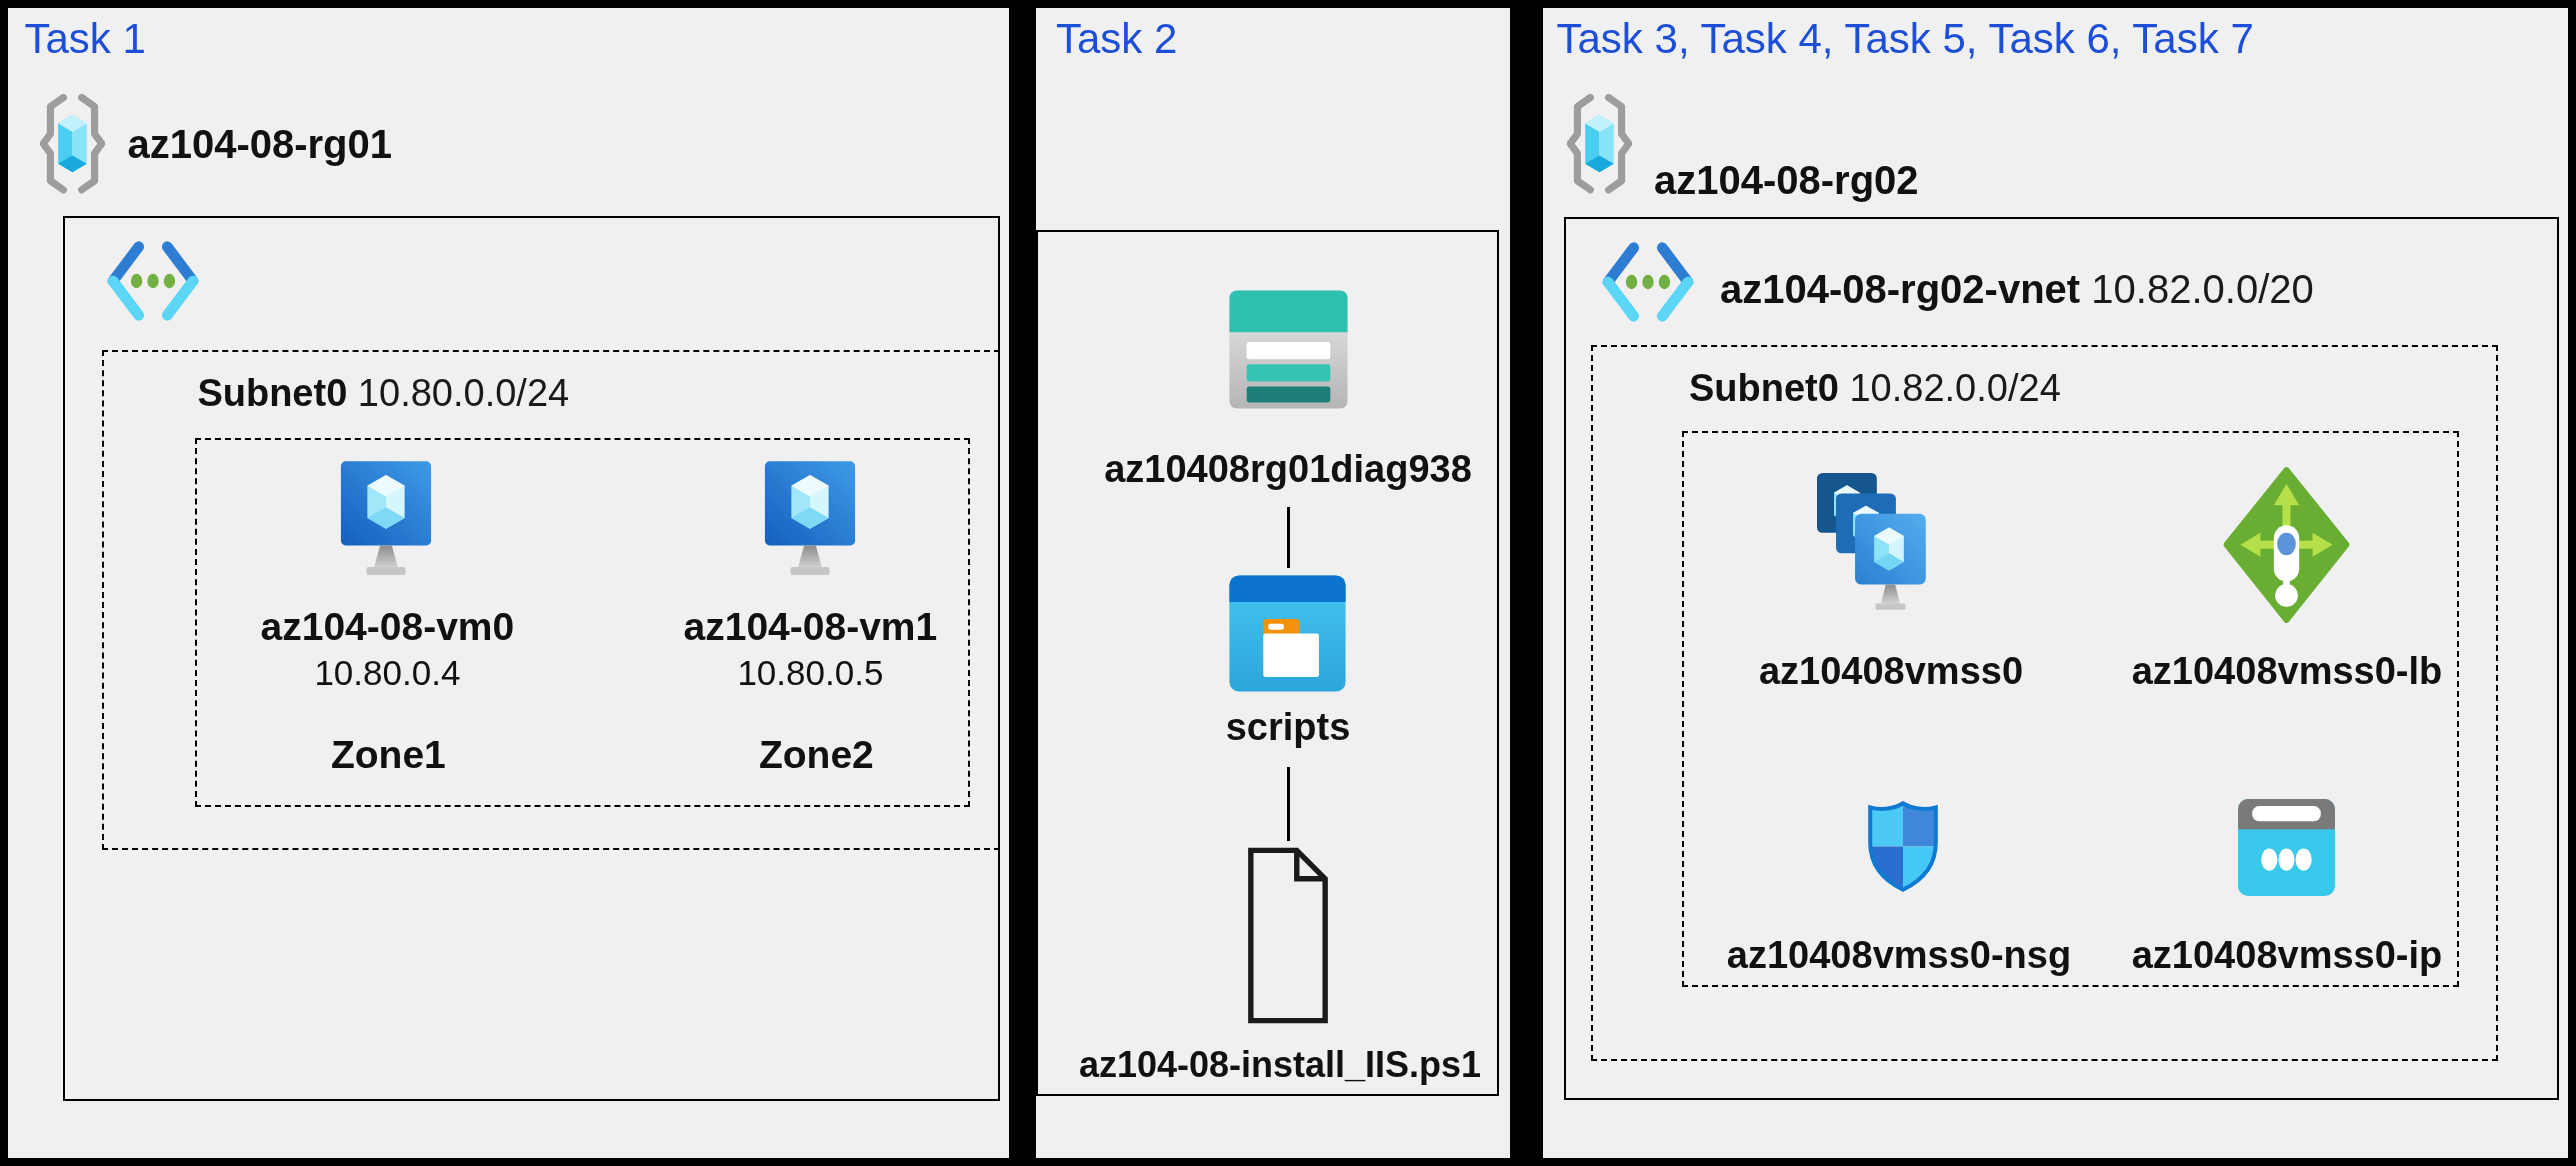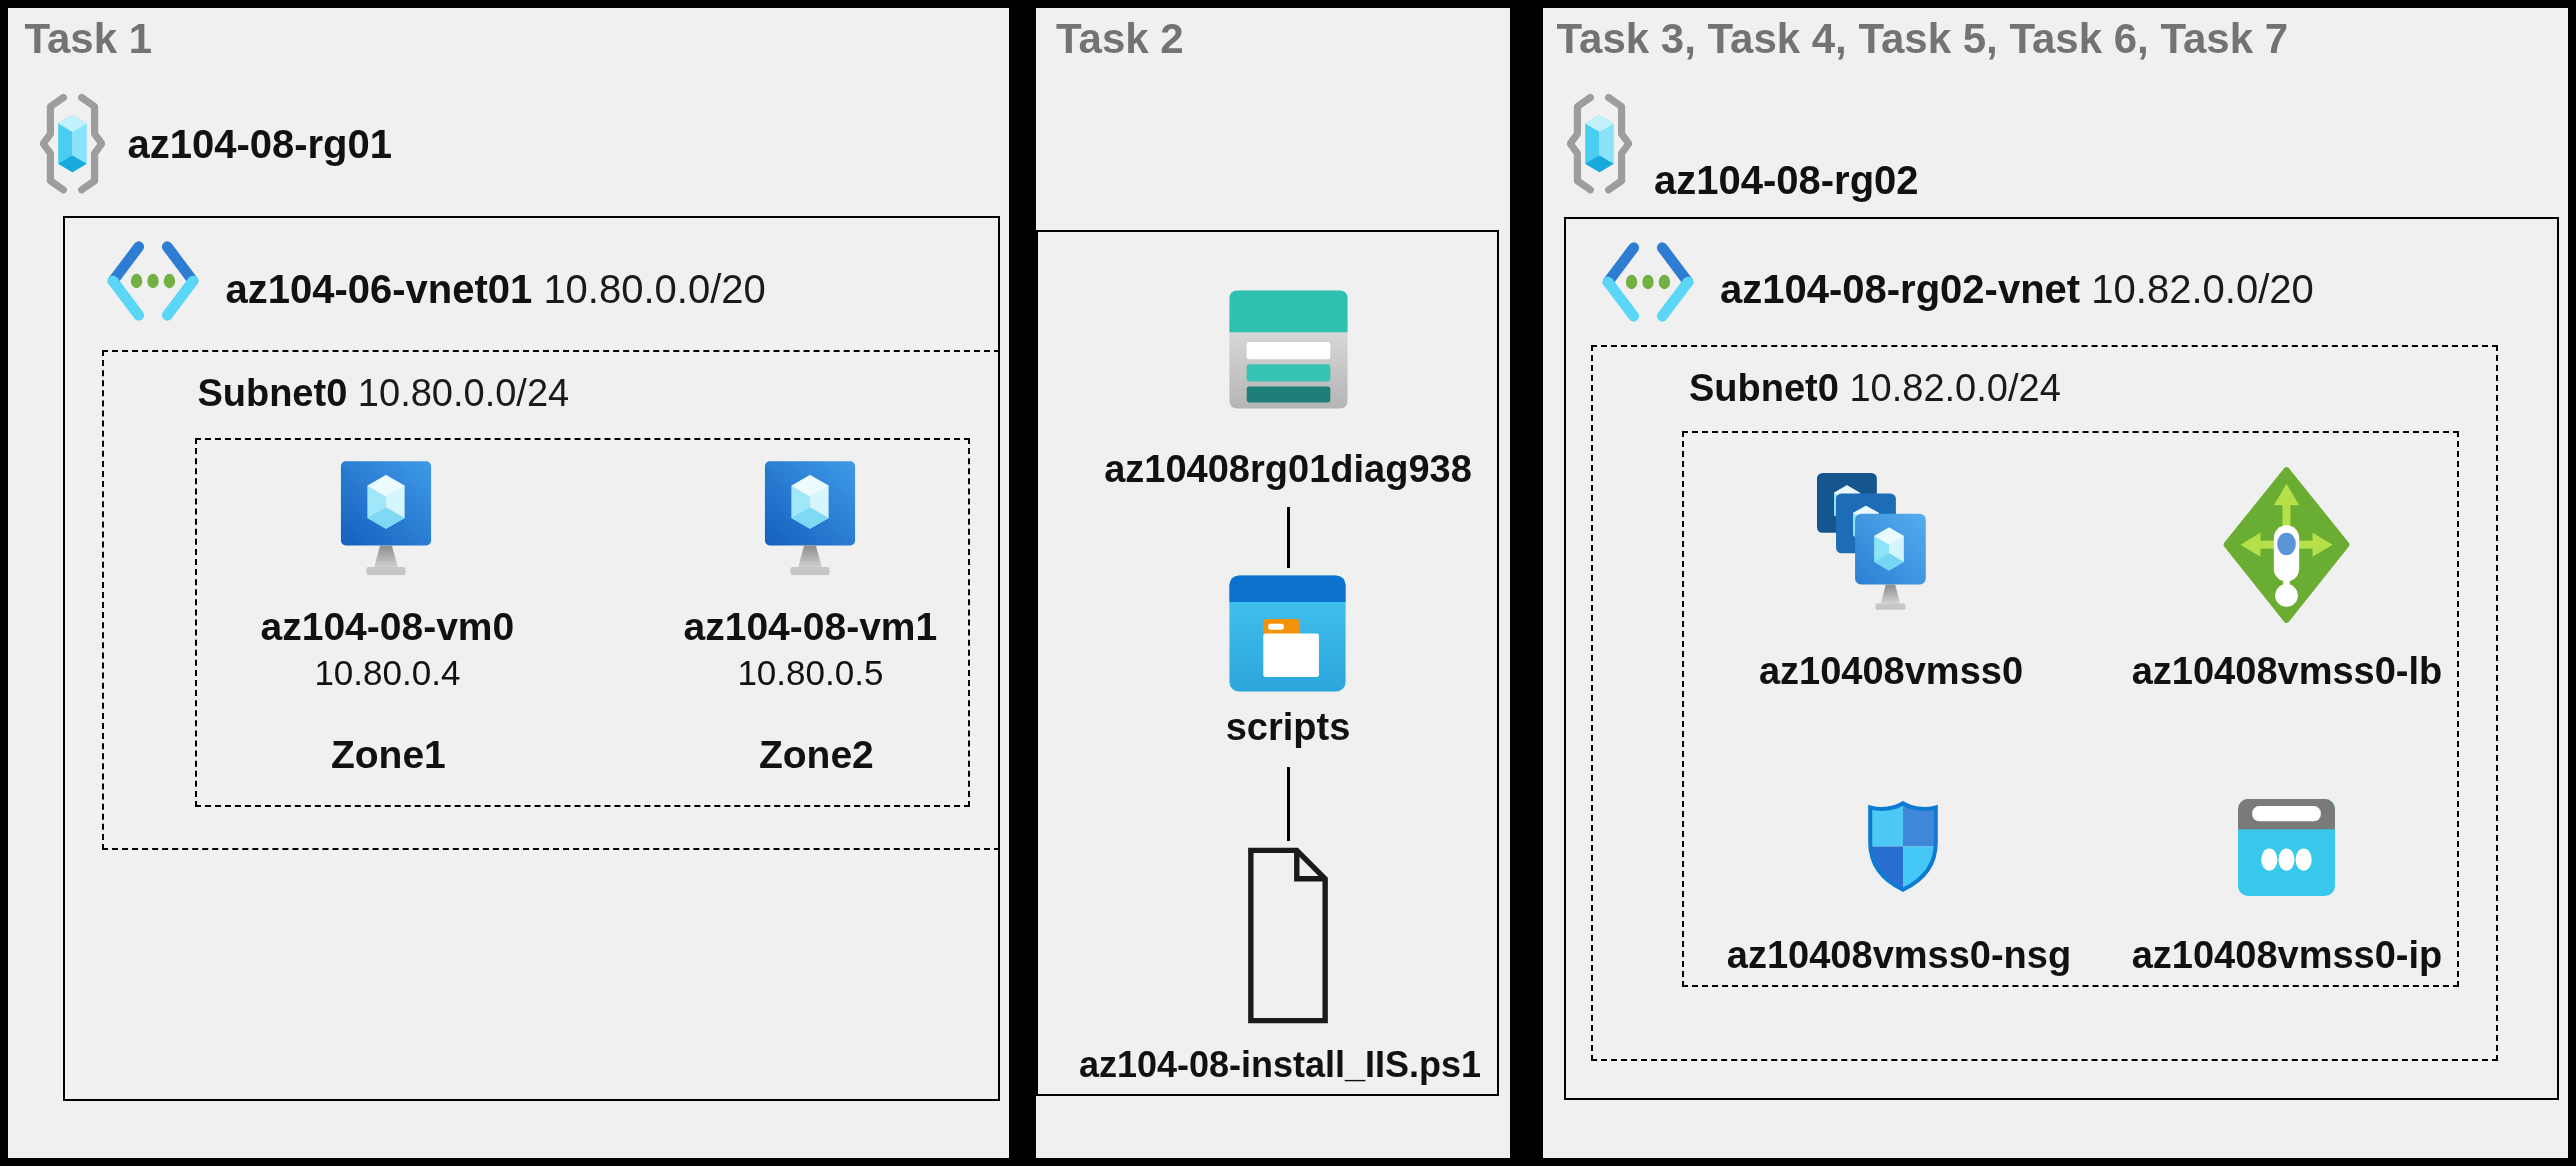--- a/index.html
+++ b/index.html
@@ -15,21 +15,21 @@
     position:absolute;top:5.4px;height:1156px;
     background:#f0f0f0;
     border:3.4px solid #000;
     box-sizing:border-box;
   }
   #panel-task1{left:5.4px;width:1007px;}
   #panel-task2{left:1033px;width:480px;}
   #panel-task3{left:1540px;width:1031px;}
   .abs{position:absolute;box-sizing:border-box;}
   .title{
-    font-size:42px;font-weight:700;color:#737373;
+    font-size:42px;font-weight:400;color:#1d4ed8;
     white-space:nowrap;line-height:1.1;
   }
   .lbl{font-weight:700;font-size:40px;white-space:nowrap;line-height:1.15;}
   .lbl-center{transform:translateX(-50%);text-align:center;}
   .cidr{font-weight:400;color:#1a1a1a;}
   .solid-box{border:2.7px solid #000;}
   .dashed-box{border:2.7px dashed #000;}
   .vline{width:2.7px;background:#000;}
   svg{display:block;}
 </style>
@@ -58,24 +58,20 @@
     <div class="abs" style="left:94px;top:233px;width:102px;height:80px;">
       <svg width="102" height="80" viewBox="0 0 140 112">
         <path d="M50,8 L14,56" stroke="#2e7dd3" stroke-width="15" stroke-linecap="round" fill="none"></path>
         <path d="M14,56 L50,104" stroke="#5cd6f7" stroke-width="15" stroke-linecap="round" fill="none"></path>
         <path d="M90,8 L126,56" stroke="#2e7dd3" stroke-width="15" stroke-linecap="round" fill="none"></path>
         <path d="M126,56 L90,104" stroke="#5cd6f7" stroke-width="15" stroke-linecap="round" fill="none"></path>
         <ellipse cx="47" cy="56" rx="8" ry="10" fill="#72b043"></ellipse>
         <ellipse cx="70" cy="56" rx="8" ry="10" fill="#72b043"></ellipse>
         <ellipse cx="93" cy="56" rx="8" ry="10" fill="#72b043"></ellipse>
       </svg>
-    </div>
-    <div class="abs lbl" style="left:217px;top:258px;">
-      <span>az104-06-vnet01</span>
-      <span class="cidr"> 10.80.0.0/20</span>
     </div>
 
     <div class="abs dashed-box" style="left:94px;top:342px;width:898px;height:500px;"></div>
     <div class="abs lbl" style="left:189px;top:364px;font-size:38px;">
       <span>Subnet0</span>
       <span class="cidr"> 10.80.0.0/24</span>
     </div>
 
     <div class="abs dashed-box" style="left:187px;top:430px;width:775px;height:369px;"></div>
 

